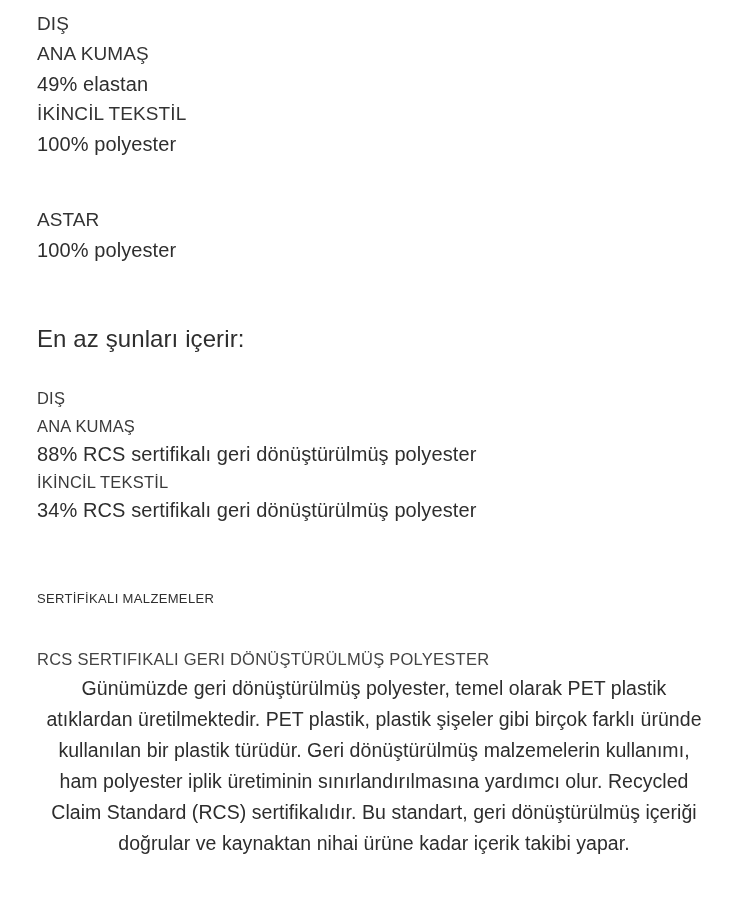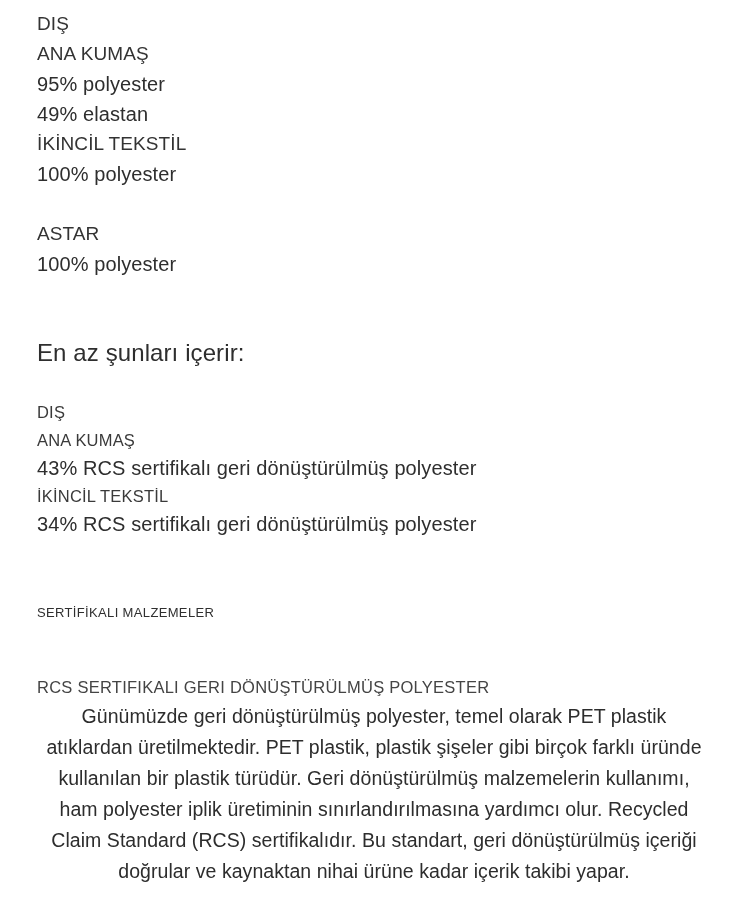--- a/index.html
+++ b/index.html
@@ -58,20 +58,21 @@
 
   .lining .line {
     font-size: 20px;
     line-height: 30px;
     letter-spacing: 0.1px;
     color: #2e2e2e;
   }
   .lining .line.label {
     font-size: 19px;
     color: #333333;
+    margin-top: 16px;
   }
 
   
   .intro {
     margin-top: 59px;
     font-size: 24px;
     line-height: 30px;
     color: #2e2e2e;
     letter-spacing: 0.1px;
   }
@@ -96,21 +97,21 @@
   
   .section-heading {
     margin-top: 62px;
     font-size: 13px;
     line-height: 26px;
     letter-spacing: 0.35px;
     color: #2f2f2f;
   }
 
   .sub-heading {
-    margin-top: 49px;
+    margin-top: 35px;
     font-size: 16.5px;
     line-height: 24px;
     letter-spacing: 0.25px;
     color: #444444;
   }
 
   .body-copy {
     margin-top: 2px;
     font-size: 19.5px;
     line-height: 31px;
@@ -121,39 +122,38 @@
   }
 </style>
 </head>
 <body>
 
 <div class="page">
 
   <div class="block comp-top">
     <div class="line label">DIŞ</div>
     <div class="line label">ANA KUMAŞ</div>
-    <div class="line">95% polyester</div>
     <div class="line">49% elastan</div>
     <div class="line label">İKİNCİL TEKSTİL</div>
     <div class="line">100% polyester</div>
   </div>
 
   <div class="gap-lining"></div>
 
   <div class="block lining">
     <div class="line label">ASTAR</div>
     <div class="line">100% polyester</div>
   </div>
 
   <div class="intro">En az şunları içerir:</div>
 
   <div class="block comp-min">
     <div class="line label">DIŞ</div>
     <div class="line label">ANA KUMAŞ</div>
-    <div class="line">43% RCS sertifikalı geri dönüştürülmüş polyester</div>
+    <div class="line">88% RCS sertifikalı geri dönüştürülmüş polyester</div>
     <div class="line label">İKİNCİL TEKSTİL</div>
     <div class="line">34% RCS sertifikalı geri dönüştürülmüş polyester</div>
   </div>
 
   <div class="section-heading">SERTİFİKALI MALZEMELER</div>
 
   <div class="sub-heading">RCS SERTIFIKALI GERI DÖNÜŞTÜRÜLMÜŞ POLYESTER</div>
 
   <p class="body-copy">Günümüzde geri dönüştürülmüş polyester, temel olarak PET plastik atıklardan üretilmektedir. PET plastik, plastik şişeler gibi birçok farklı üründe kullanılan bir plastik türüdür. Geri dönüştürülmüş malzemelerin kullanımı, ham polyester iplik üretiminin sınırlandırılmasına yardımcı olur. Recycled Claim Standard (RCS) sertifikalıdır. Bu standart, geri dönüştürülmüş içeriği doğrular ve kaynaktan nihai ürüne kadar içerik takibi yapar.</p>
 

